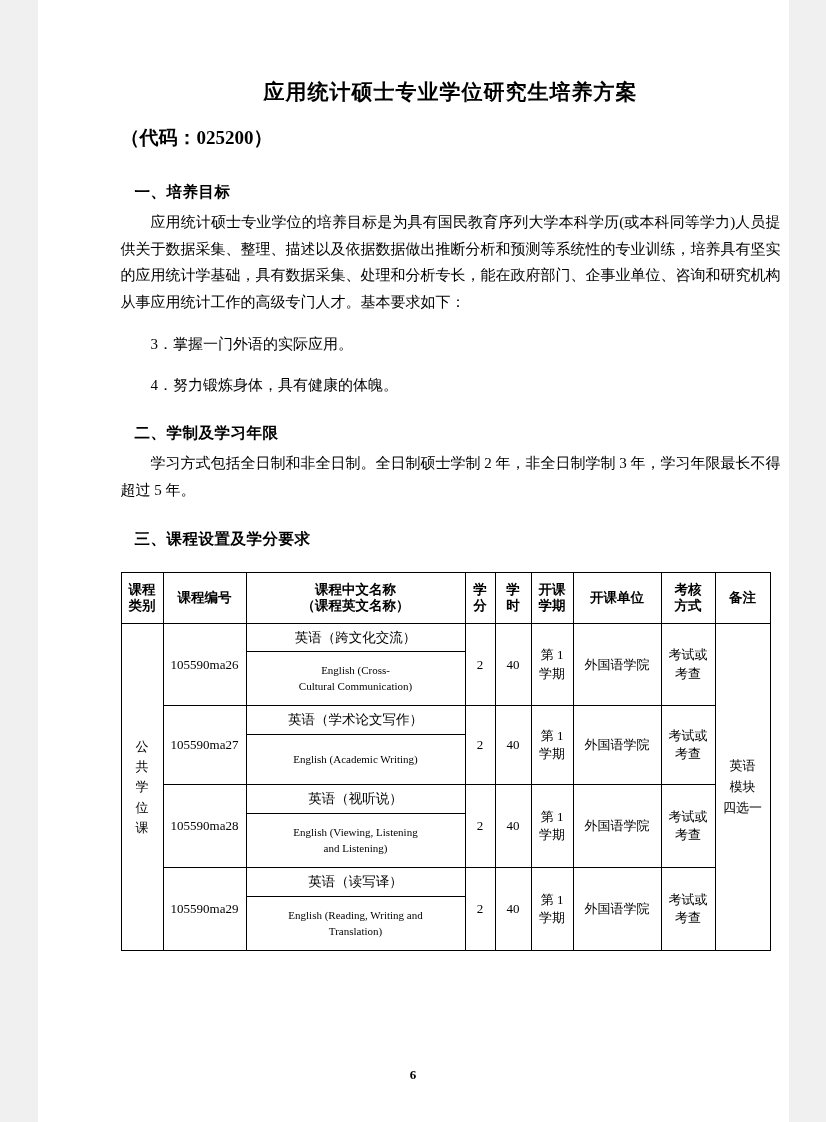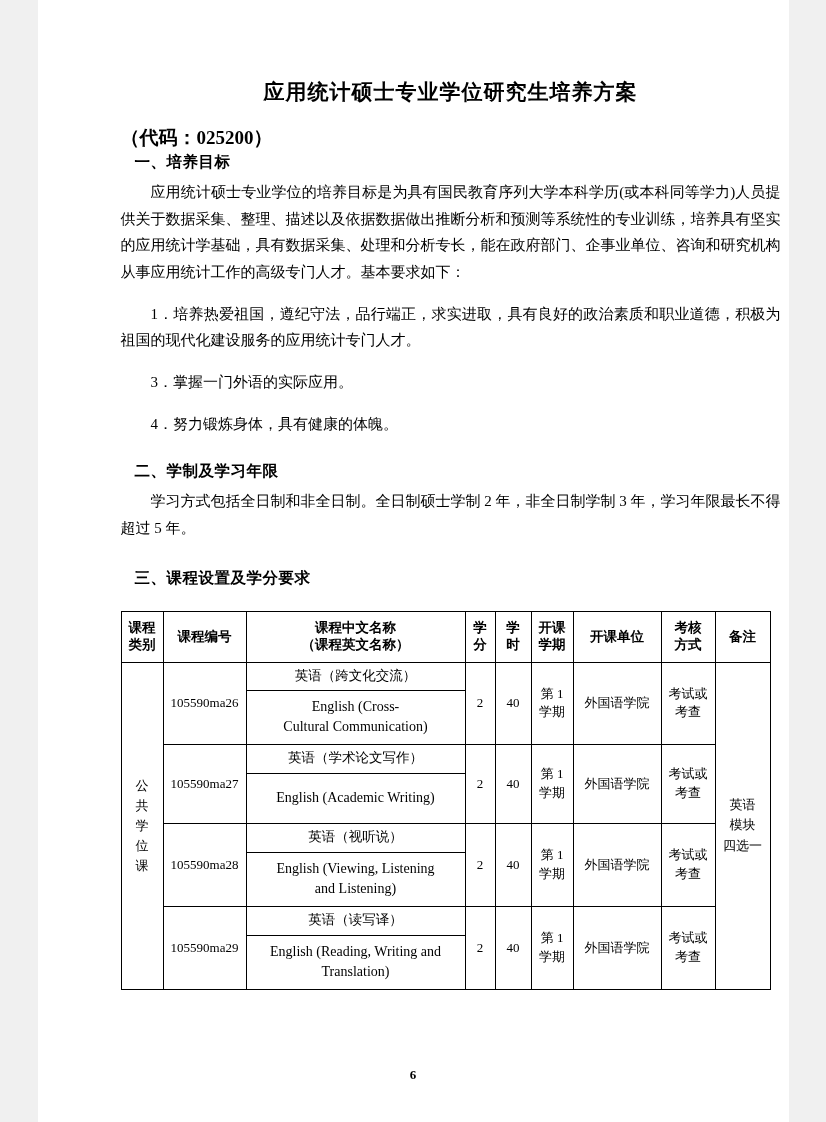--- a/index.html
+++ b/index.html
@@ -36,20 +36,21 @@
   }
   .doc-subtitle {
     font-size: 19px;
     font-weight: bold;
     margin-top: 18px;
     line-height: 1.4;
   }
 
   
   .section {
+    margin-top: 30px;
   }
   .section-heading {
     font-size: 15.5px;
     font-weight: bold;
     padding-left: 14px;
     letter-spacing: 0.5px;
     margin-bottom: 6px;
   }
   .para {
     font-size: 15px;
@@ -112,21 +113,21 @@
   }
   .cell-vertical span { display: block; }
 
   .name-cn {
     height: 23px;
     line-height: 1.4;
     font-size: 13.5px;
   }
   .name-en {
     line-height: 1.45;
-    font-size: 14px;
+    font-size: 11px;
     font-family: Liberation Serif, serif;
   }
   .row-h1 { height: 23px; margin-top: 16px; }
   .row-h2 { height: 49px; }
   .row-h2b { height: 45px; }
   .row-h2c { height: 24px; }
 
   .two-line { line-height: 1.45; }
   .note-cell { line-height: 1.6; font-size: 13px; }
   .note-cell span { display: block; }
@@ -147,21 +148,20 @@
 
 <div class="page">
   <div class="content">
 
     <div class="doc-title">应用统计硕士专业学位研究生培养方案</div>
     <div class="doc-subtitle">（代码：025200）</div>
 
     <div class="section">
       <div class="section-heading">一、培养目标</div>
       <p class="para compact">应用统计硕士专业学位的培养目标是为具有国民教育序列大学本科学历(或本科同等学力)人员提供关于数据采集、整理、描述以及依据数据做出推断分析和预测等系统性的专业训练，培养具有坚实的应用统计学基础，具有数据采集、处理和分析专长，能在政府部门、企事业单位、咨询和研究机构从事应用统计工作的高级专门人才。基本要求如下：</p>
-      <p class="list-item">1．培养热爱祖国，遵纪守法，品行端正，求实进取，具有良好的政治素质和职业道德，积极为祖国的现代化建设服务的应用统计专门人才。</p>
       <p class="list-item">3．掌握一门外语的实际应用。</p>
       <p class="list-item">4．努力锻炼身体，具有健康的体魄。</p>
     </div>
 
     <div class="section sec2">
       <div class="section-heading">二、学制及学习年限</div>
       <p class="para compact">学习方式包括全日制和非全日制。全日制硕士学制 2 年，非全日制学制 3 年，学习年限最长不得超过 5 年。</p>
     </div>
 
     <div class="section sec3">

